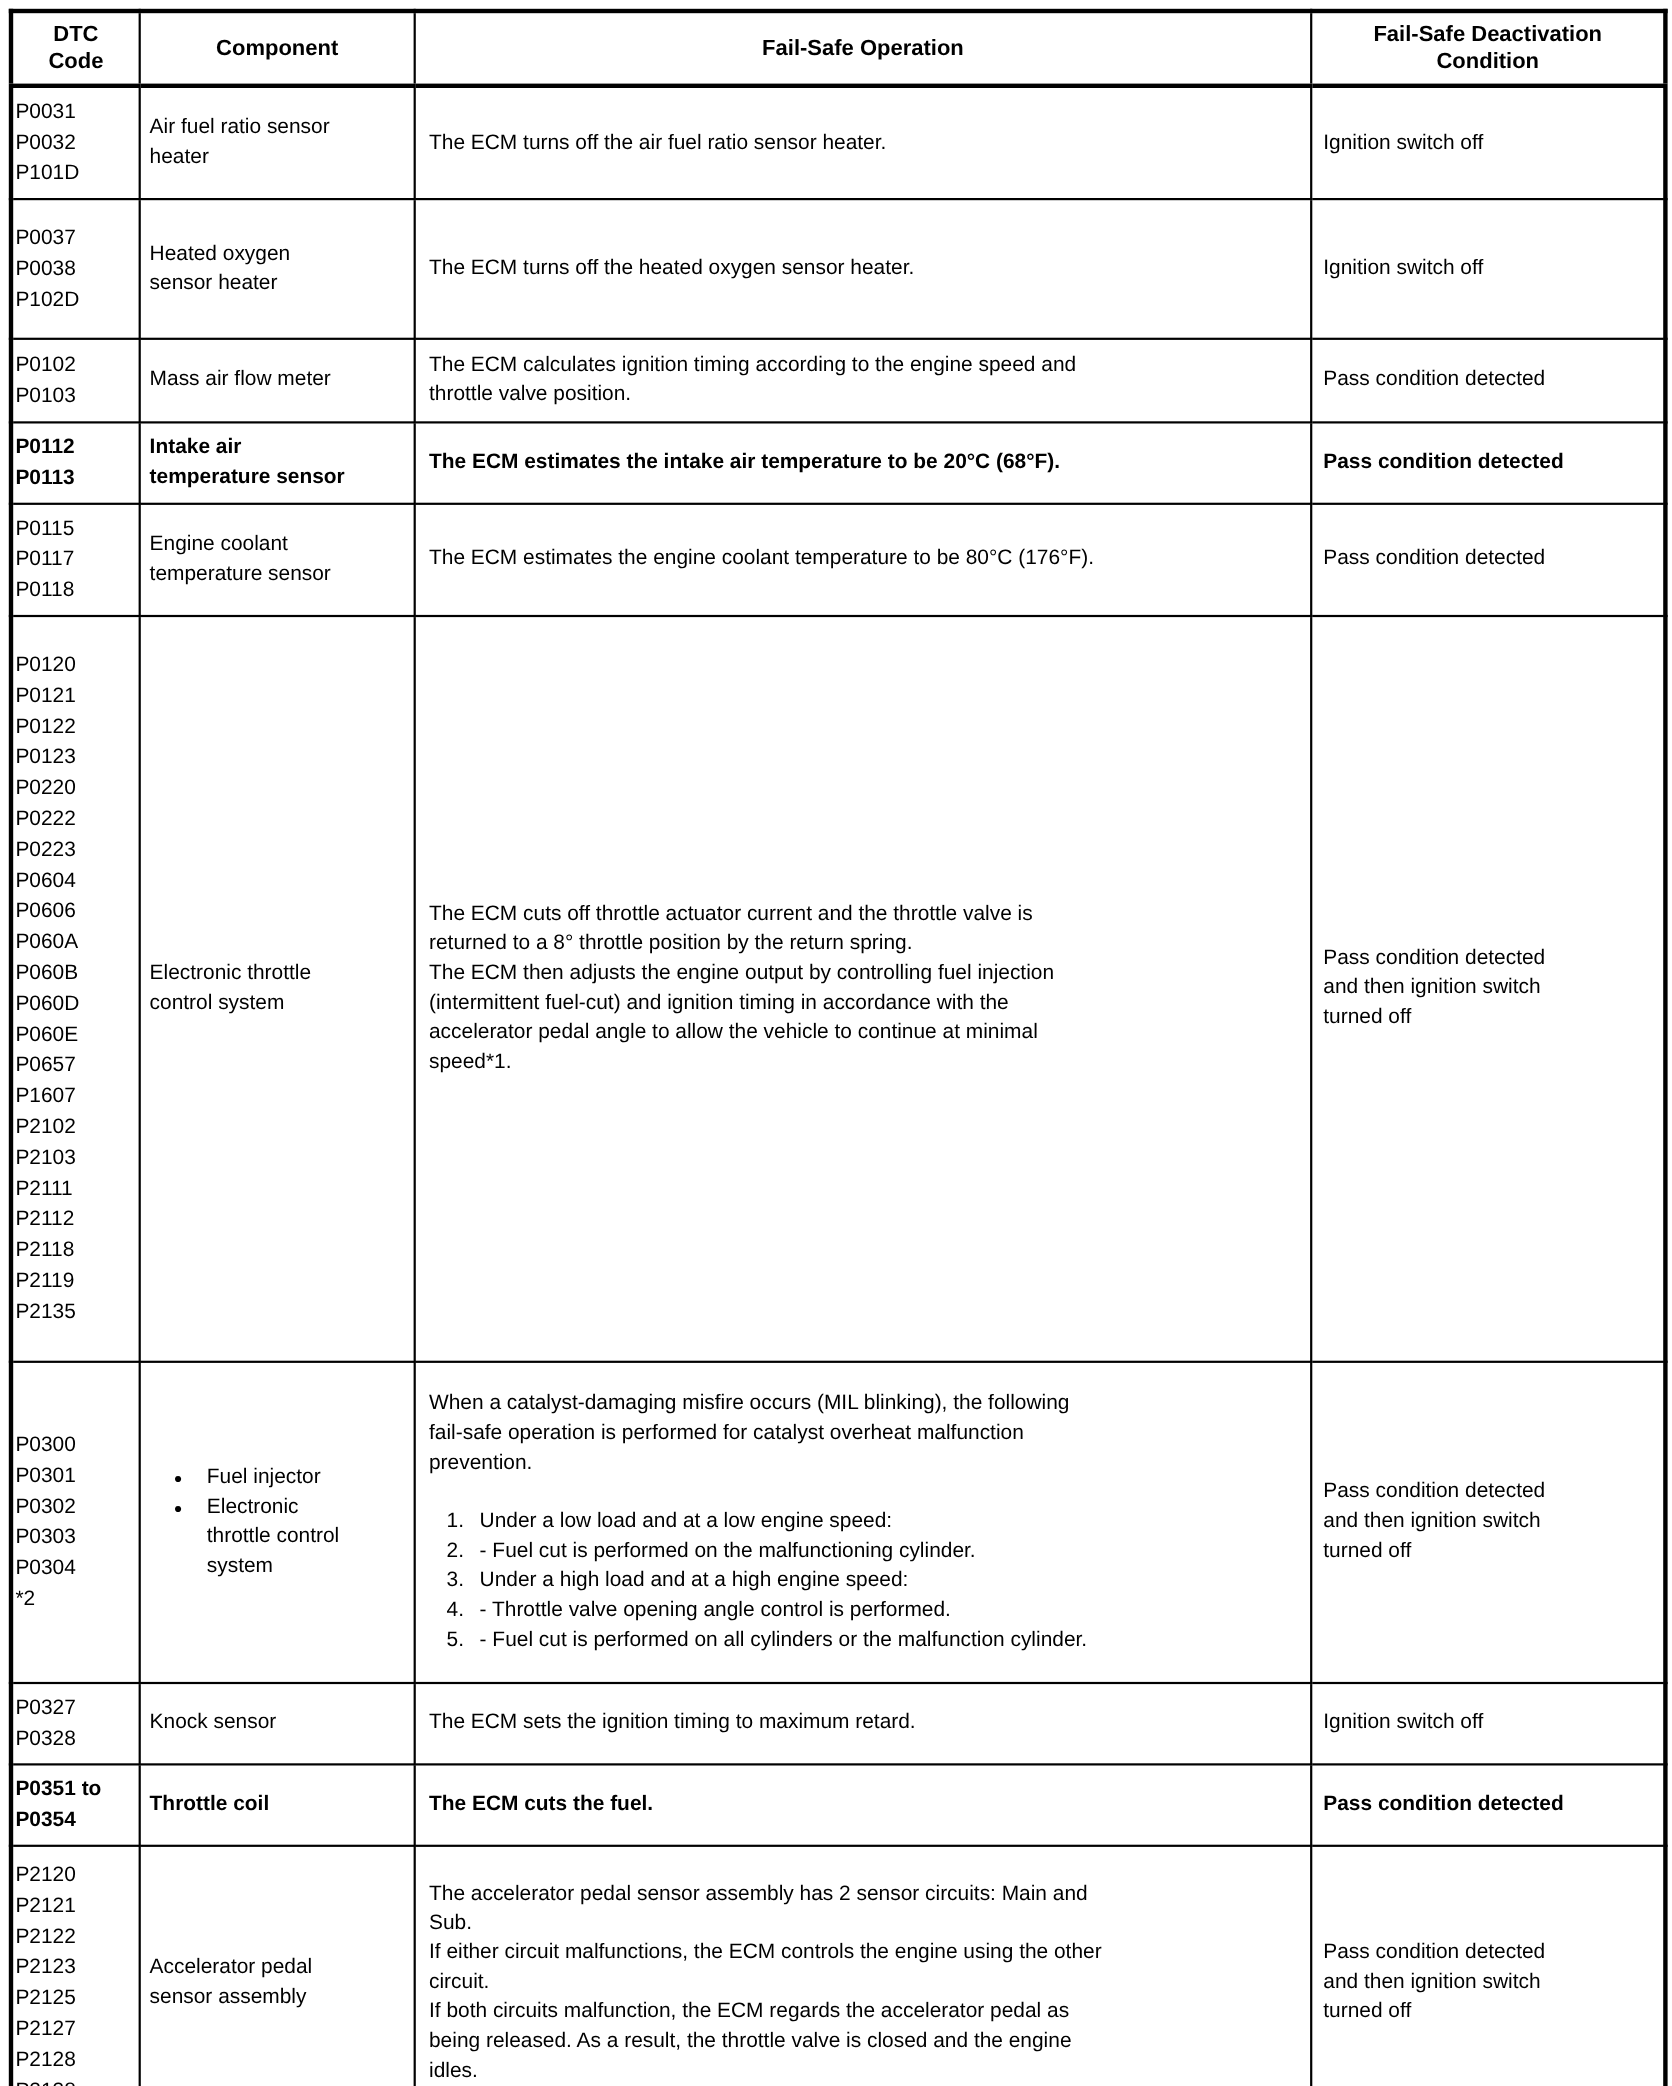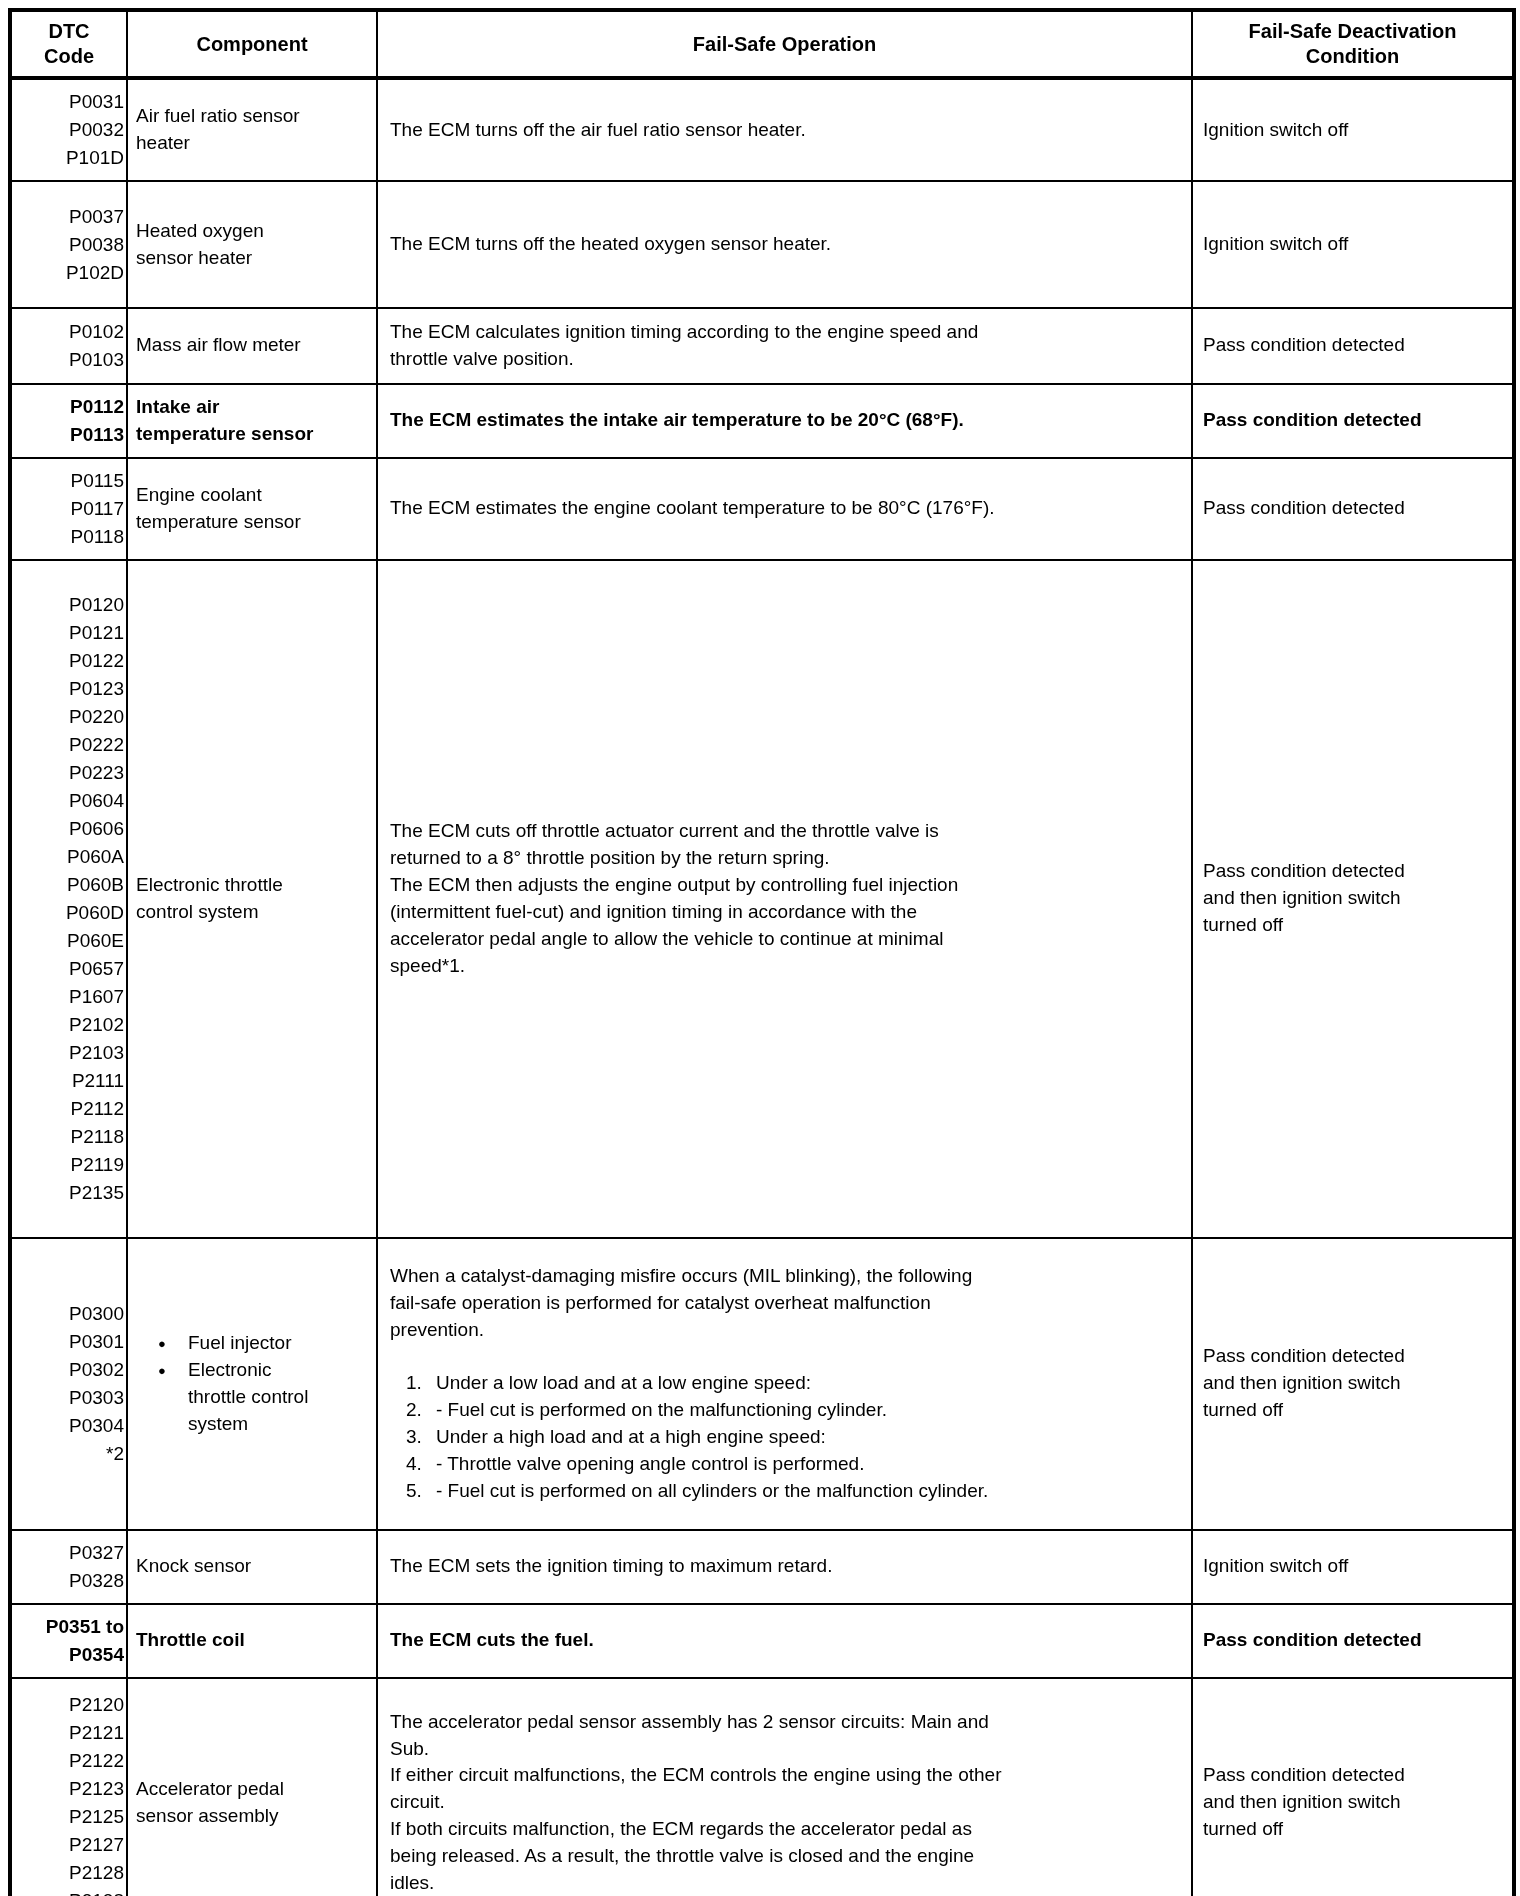--- a/index.html
+++ b/index.html
@@ -51,21 +51,21 @@
   tbody tr:nth-child(2)  { height: 127px; }
   tbody tr:nth-child(3)  { height: 70px;  }
   tbody tr:nth-child(4)  { height: 64px; font-weight: bold;  }
   tbody tr:nth-child(5)  { height: 101px; margin-top: 12px; }
   tbody tr:nth-child(6)  { height: 678px; }
   tbody tr:nth-child(7)  { height: 292px; }
   tbody tr:nth-child(8)  { height: 64px;  }
   tbody tr:nth-child(9)  { height: 70px; font-weight: bold;  }
   tbody tr:nth-child(10) { height: 252px; }
 
-  .codes-cell { text-align: right; padding: 8px 2px; }
+  .codes-cell { text-align: left; padding: 8px 2px; }
   .code-line  { line-height: 28px; white-space: pre-line; }
 
   .component-cell { padding: 8px 6px 8px 8px; }
   .component-text { white-space: pre-line; }
 
   .operation-cell { padding: 10px 14px 10px 12px; }
   .op-paragraph   { white-space: pre-line; }
 
   .condition-cell { padding: 8px 8px 8px 10px; }
   .condition-text { white-space: pre-line; }

